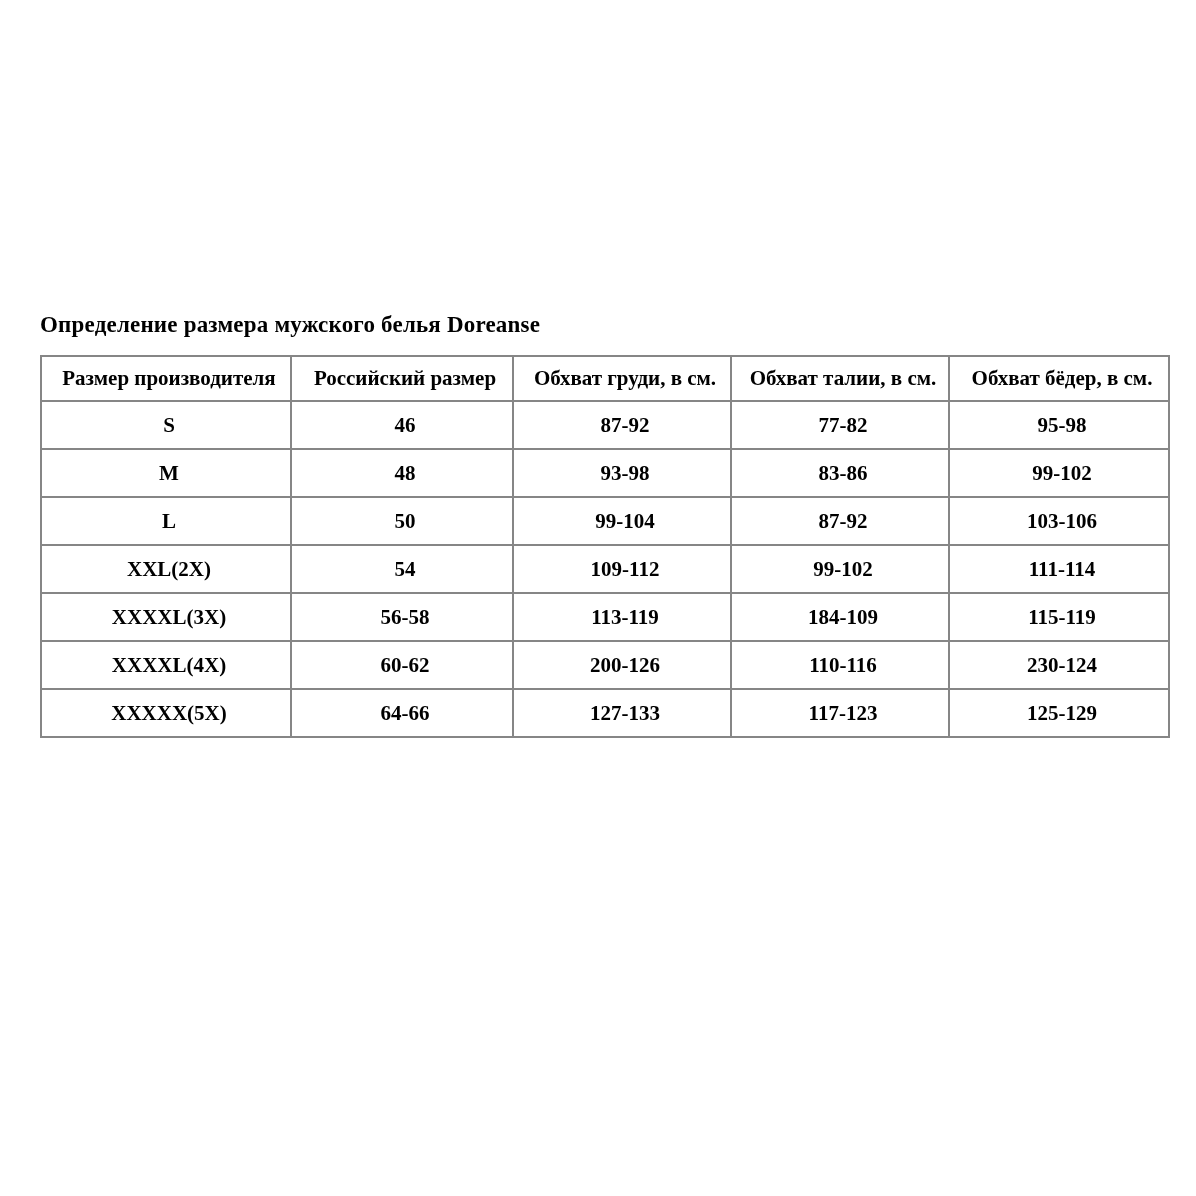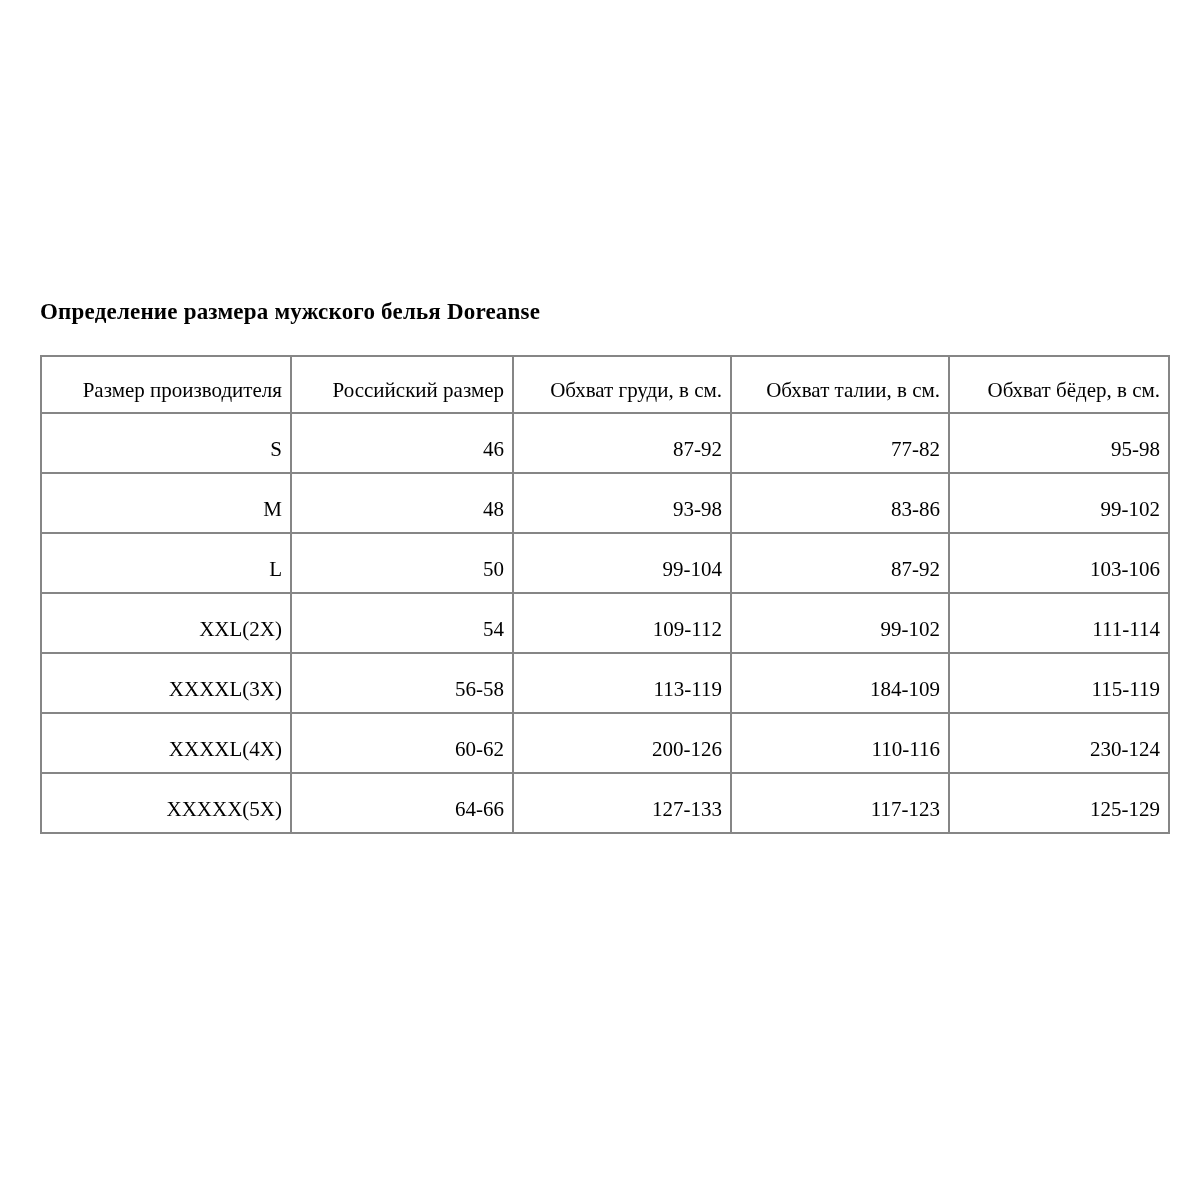--- a/index.html
+++ b/index.html
@@ -14,43 +14,43 @@
   .page {
     position: relative;
     width: 1196px;
     height: 1196px;
     overflow: hidden;
     background: #ffffff;
   }
   .title {
     position: absolute;
     left: 40px;
-    top: 299px;
+    top: 312px;
     margin: 0;
     font-size: 23px;
     font-weight: bold;
     letter-spacing: 0.2px;
     white-space: nowrap;
   }
   table.size-table {
     position: absolute;
     left: 40px;
     top: 355px;
     width: 1128px;
     border-collapse: collapse;
     table-layout: fixed;
     font-size: 21px;
   }
   table.size-table th,
   table.size-table td {
     border: 2px solid #868686;
-    text-align: right;
+    text-align: center;
     vertical-align: middle;
-    padding: 12px 8px 0 14px;
-    font-weight: normal;
+    padding: 0 8px 0 14px;
+    font-weight: bold;
     white-space: nowrap;
     overflow: hidden;
   }
   table.size-table th { height: 43px; }
   table.size-table td { height: 46px; }
 </style>
 </head>
 <body>
 
 <div class="page">

